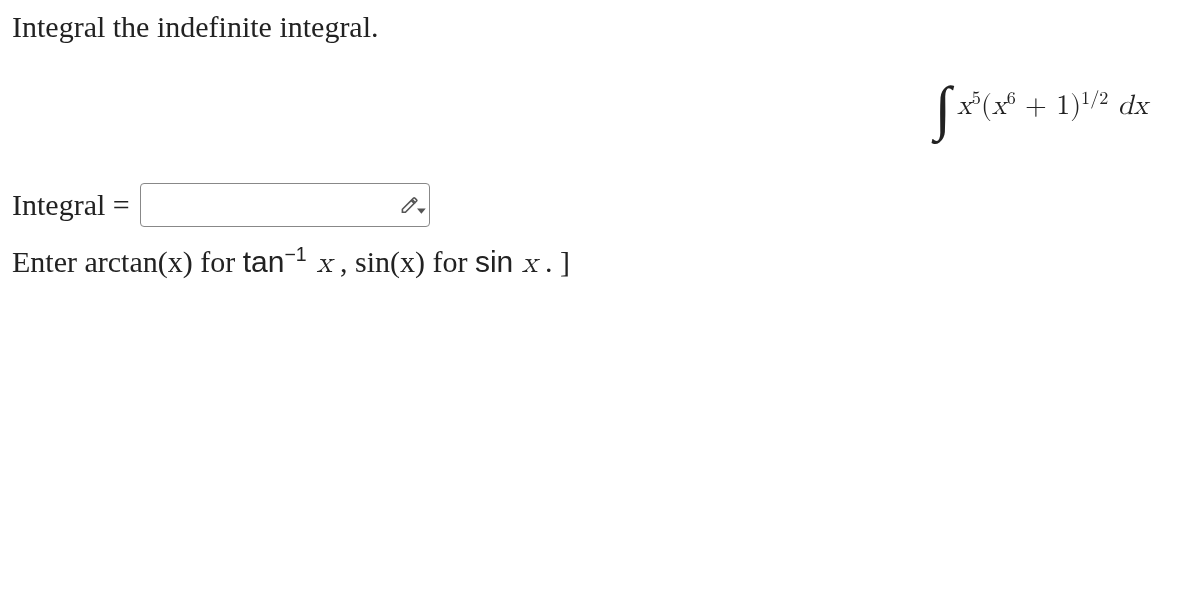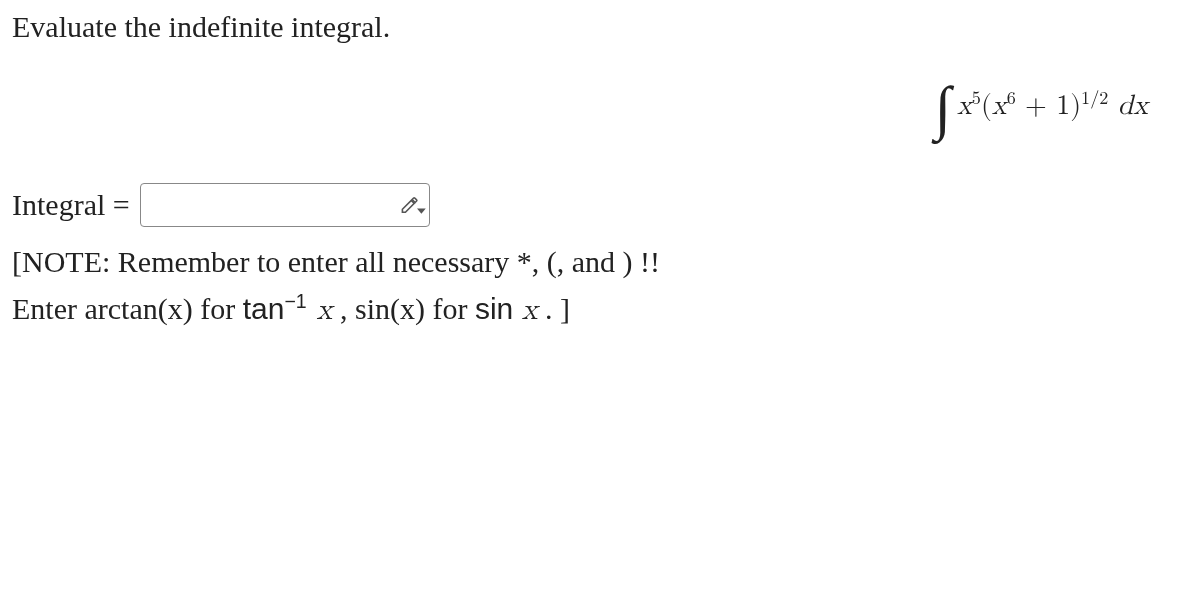--- a/index.html
+++ b/index.html
@@ -74,21 +74,21 @@
     line-height: 1.55;
   }
   .sans-bold {
     font-family: Arial, Helvetica, sans-serif;
     font-weight: normal;
   }
 </style>
 </head>
 <body>
 
-<div class="prompt">Evaluate the indefinite integral.</div>
+<div class="prompt">Integral the indefinite integral.</div>
 
 <div class="integral-display">
   <span class="math">
     <span class="int-sign upright">∫</span><span><span>x</span><sup class="upright">5</sup><span class="upright">(</span><span>x</span><sup class="upright">6</sup><span class="upright"> + 1)</span><sup class="upright">1/2</sup><span> </span><span>d</span><span>x</span></span>
   </span>
 </div>
 
 <div class="answer-row">
   <span class="answer-label">Integral =</span>
   <input class="answer-input" type="text" value="" style="">
@@ -97,17 +97,16 @@
       <path d="M3 17.25V21h3.75L17.81 9.94l-3.75-3.75L3 17.25z"></path>
       <path d="M20.71 7.04a1 1 0 0 0 0-1.41l-2.34-2.34a1 1 0 0 0-1.41 0l-1.83 1.83 3.75 3.75 1.83-1.83z"></path>
     </svg>
     <svg width="10" height="10" viewBox="0 0 10 10" style="margin-left:-2px;margin-top:12px" fill="currentColor">
       <path d="M0 2 L5 8 L10 2 Z"></path>
     </svg>
   </span>
 </div>
 
 <div class="note">
-  <div>[NOTE: Remember to enter all necessary *, (, and ) !!</div>
   <div>
     <span>Enter arctan(x) for </span><span class="sans-bold"><span>tan</span><sup>−1</sup></span><span class="math"> x</span><span> , sin(x) for </span><span class="sans-bold">sin </span><span class="math">x</span><span> . ]</span>
   </div>
 </div>
 
 </body></html>

